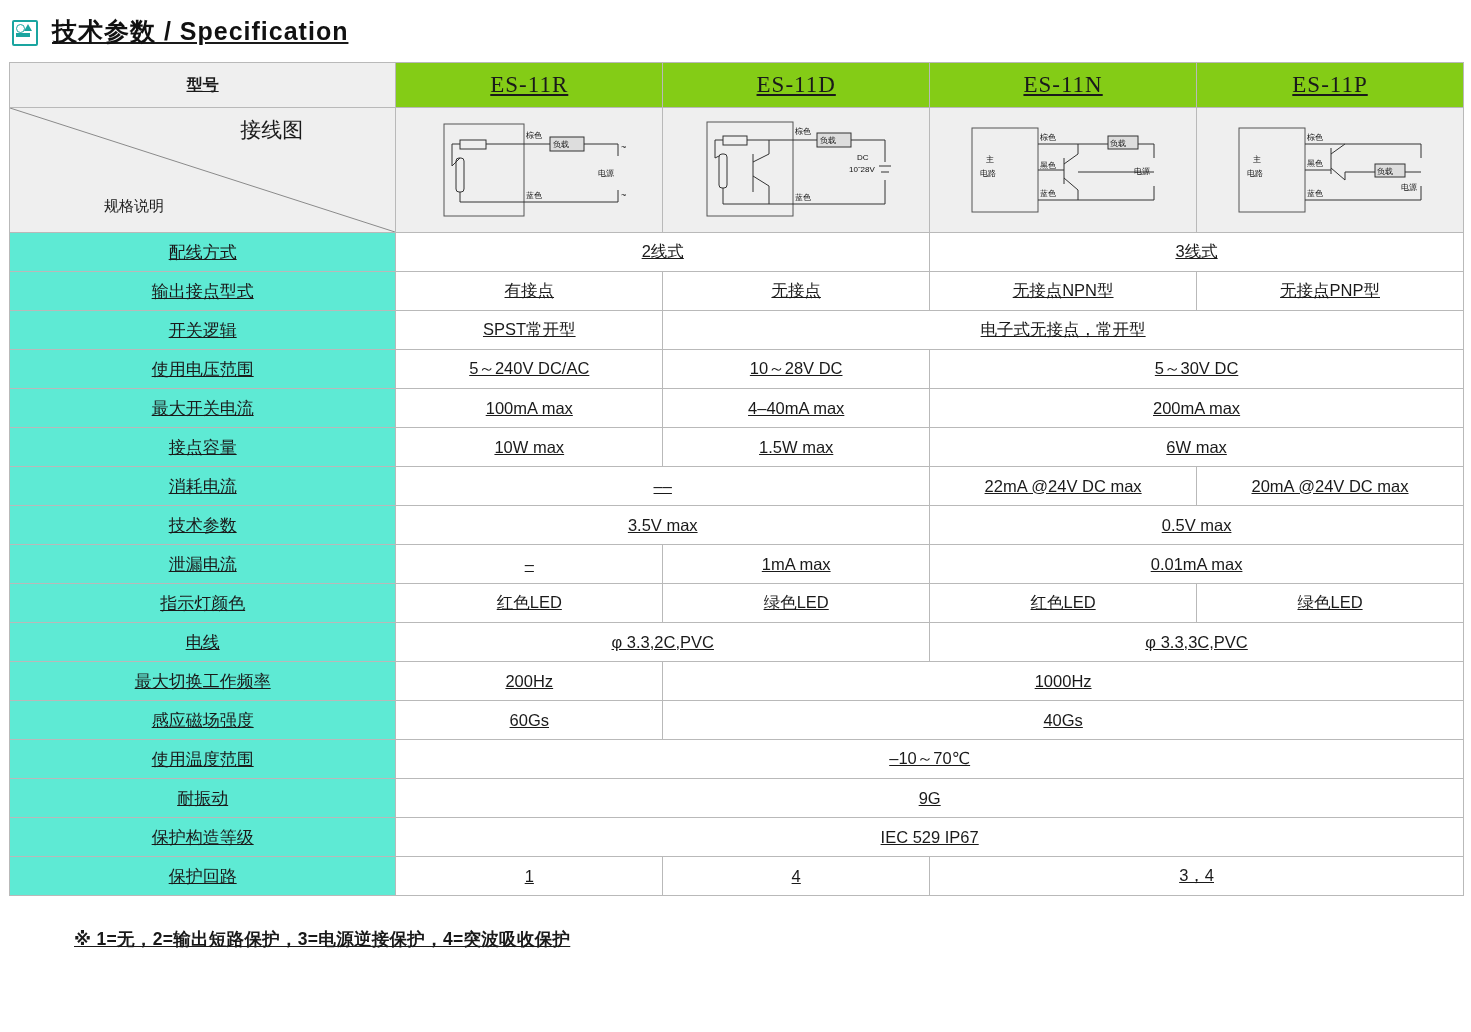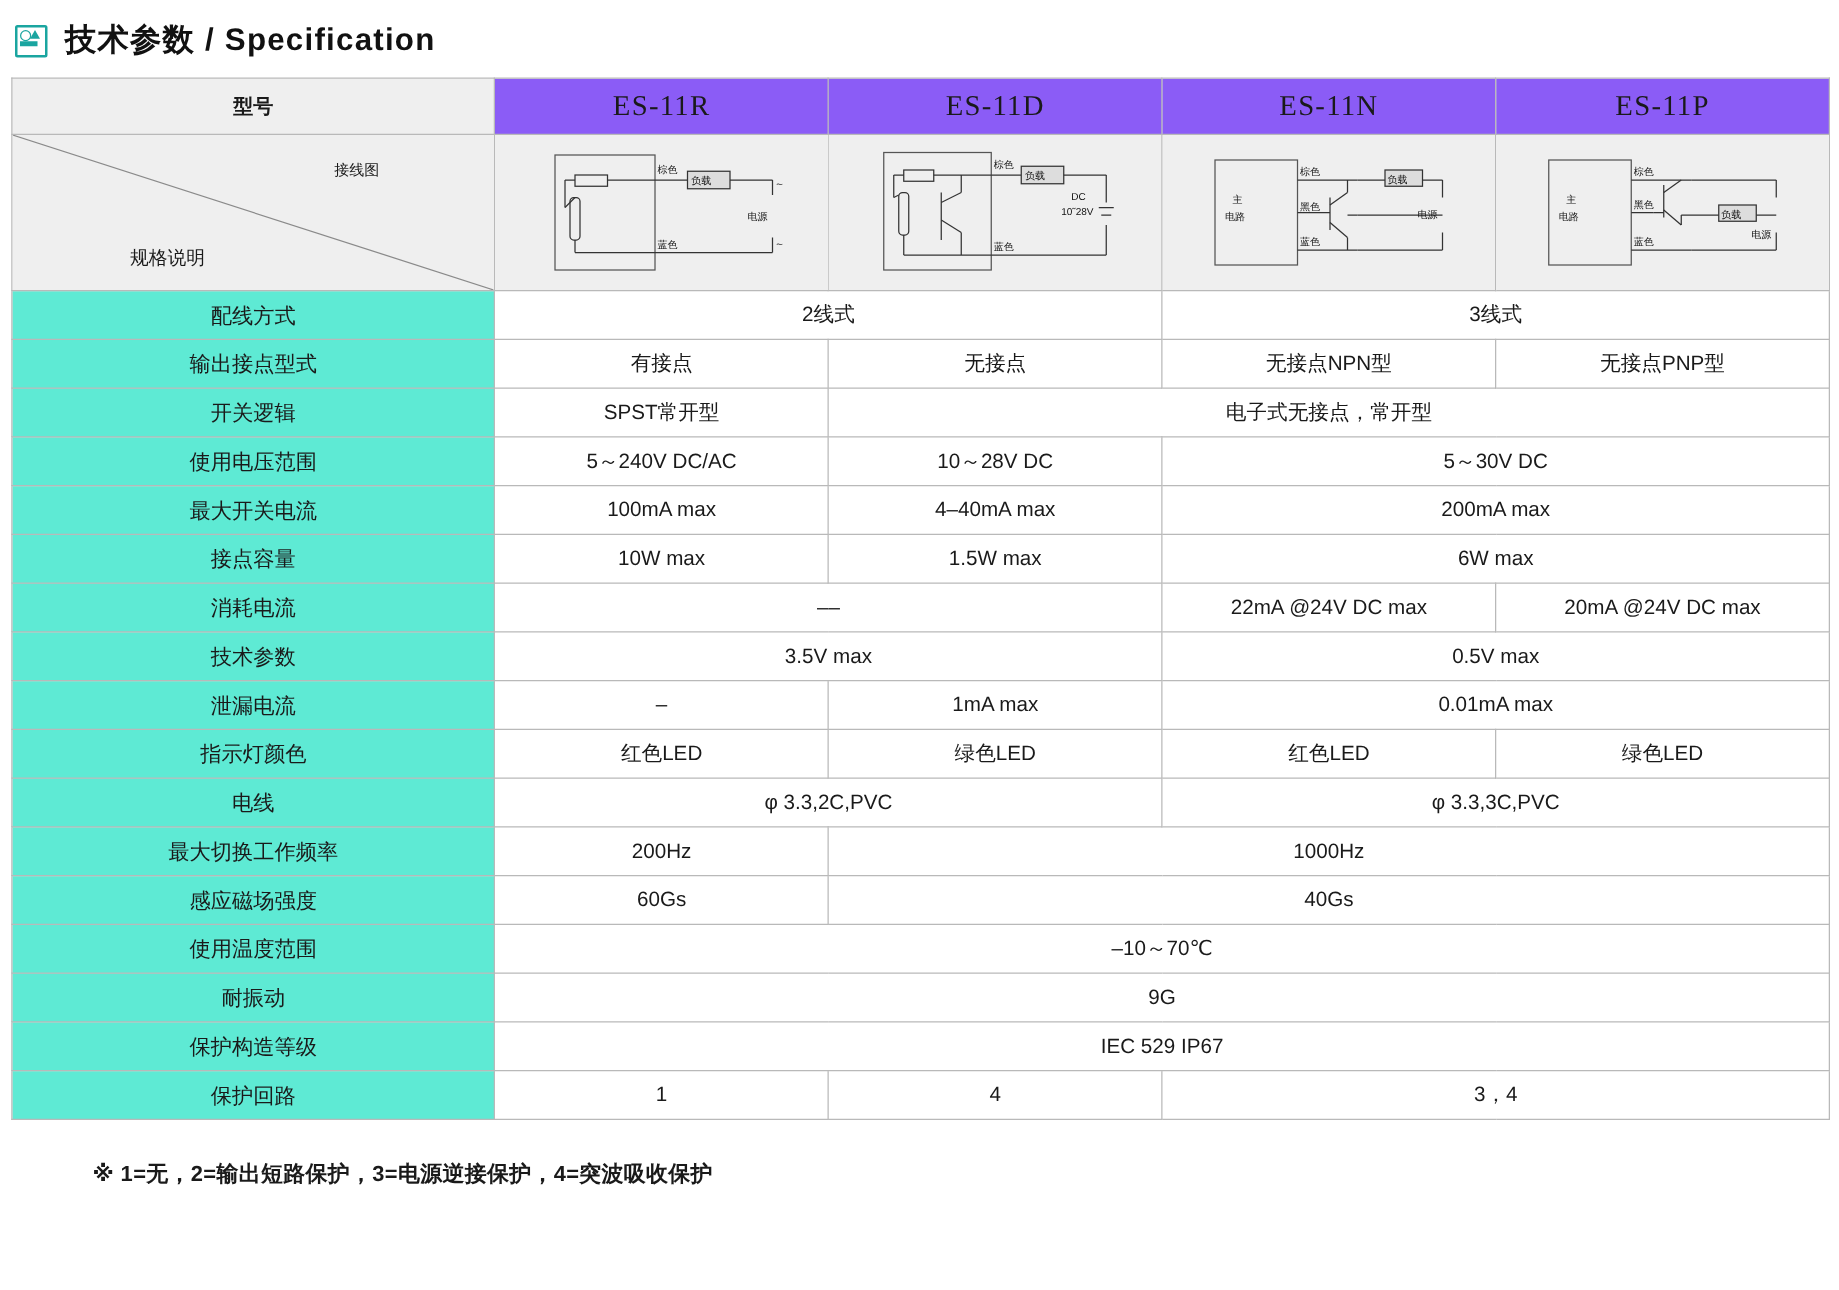--- a/index.html
+++ b/index.html
@@ -14,20 +14,21 @@
     color: #1a1a1a;
     position: relative;
     overflow: hidden;
   }
   .page {
     width: 1471px;
     height: 1032px;
     position: relative;
     box-sizing: border-box;
     padding: 0 8px;
+    text-decoration: underline;
   }
 
   
   .header {
     display: flex;
     align-items: center;
     height: 62px;
     padding-left: 4px;
     gap: 14px;
   }
@@ -102,21 +103,21 @@
   .hdr-row td {
     height: 44px;
     background: #efefef;
     font-size: 21px;
     font-weight: bold;
   }
   .hdr-row td.model {
     font-family: "Liberation Serif", "DejaVu Serif", serif;
     font-size: 23px;
     letter-spacing: 1px;
-    background: #8b5cf6;
+    background: #84cc16;
   }
   .hdr-row td.col-label {
     font-size: 16px;
     font-weight: bold;
   }
 
   
   .diag-row td {
     height: 124px;
     background: #efefef;
@@ -132,22 +133,22 @@
   }
   .split-cell .diag-line {
     position: absolute;
     left: 0; top: 0;
     width: 100%; height: 100%;
     overflow: hidden;
   }
   .split-cell .top-lbl {
     position: absolute;
     right: 92px;
-    top: 20px;
-    font-size: 12px;
+    top: 8px;
+    font-size: 21px;
   }
   .split-cell .bot-lbl {
     position: absolute;
     left: 52px;
     bottom: 16px;
     font-size: 15px;
     margin-left: 42px;
   }
 
   .leftlabel {

